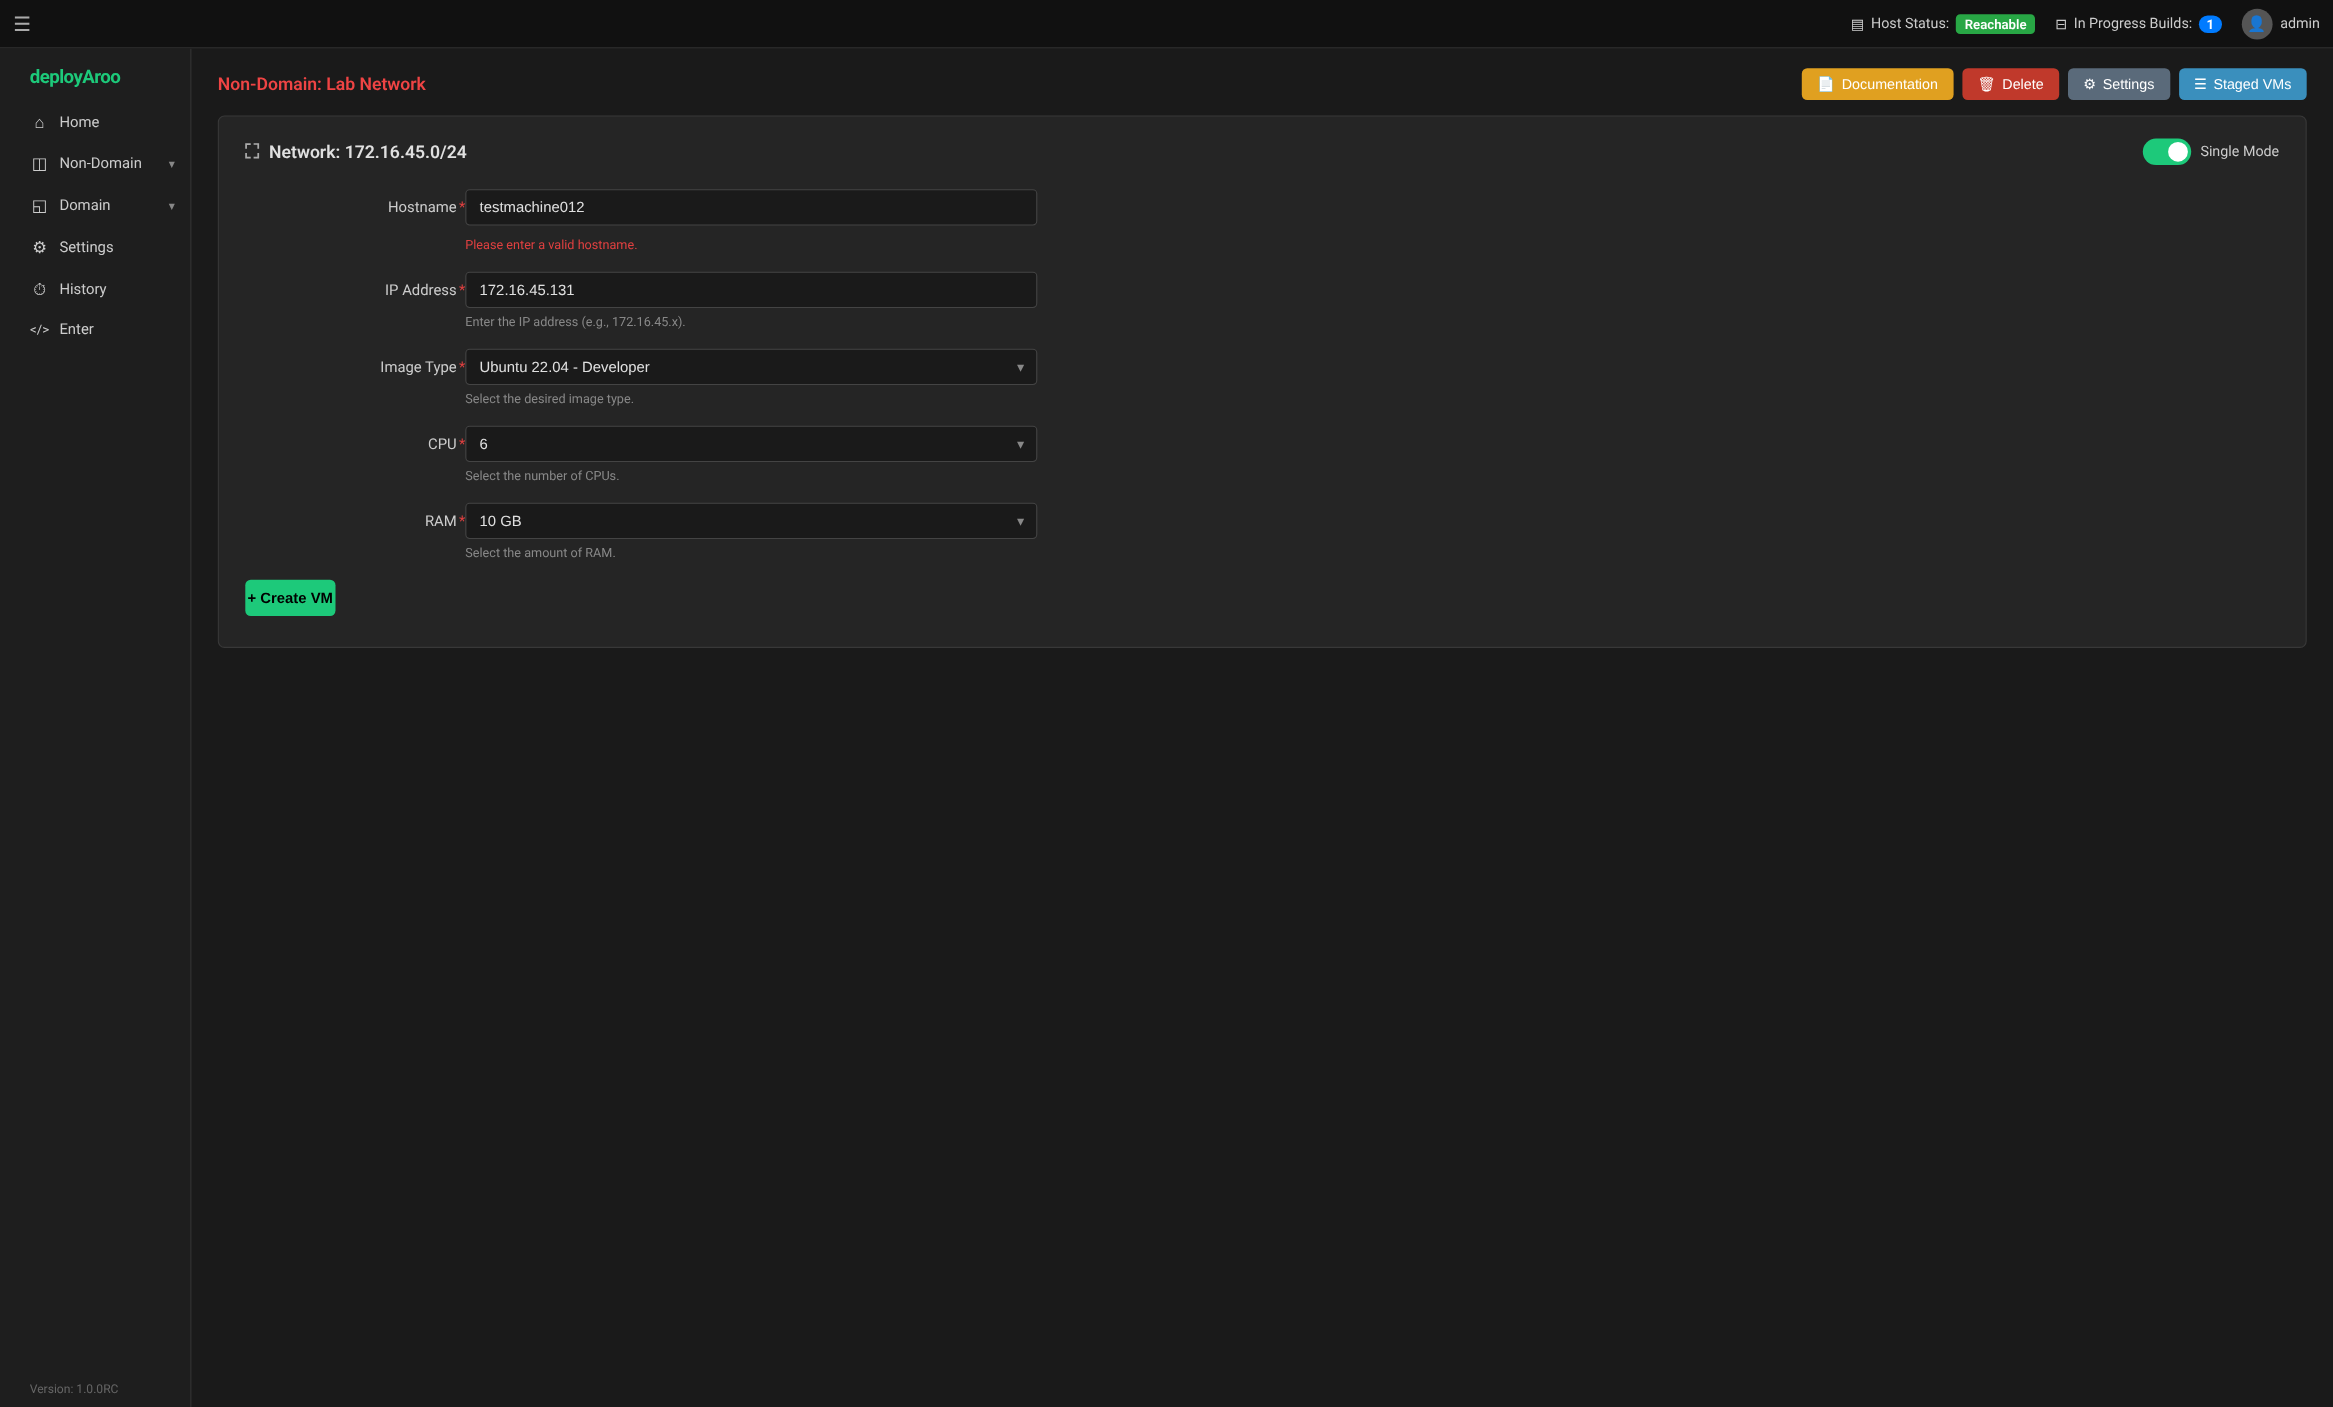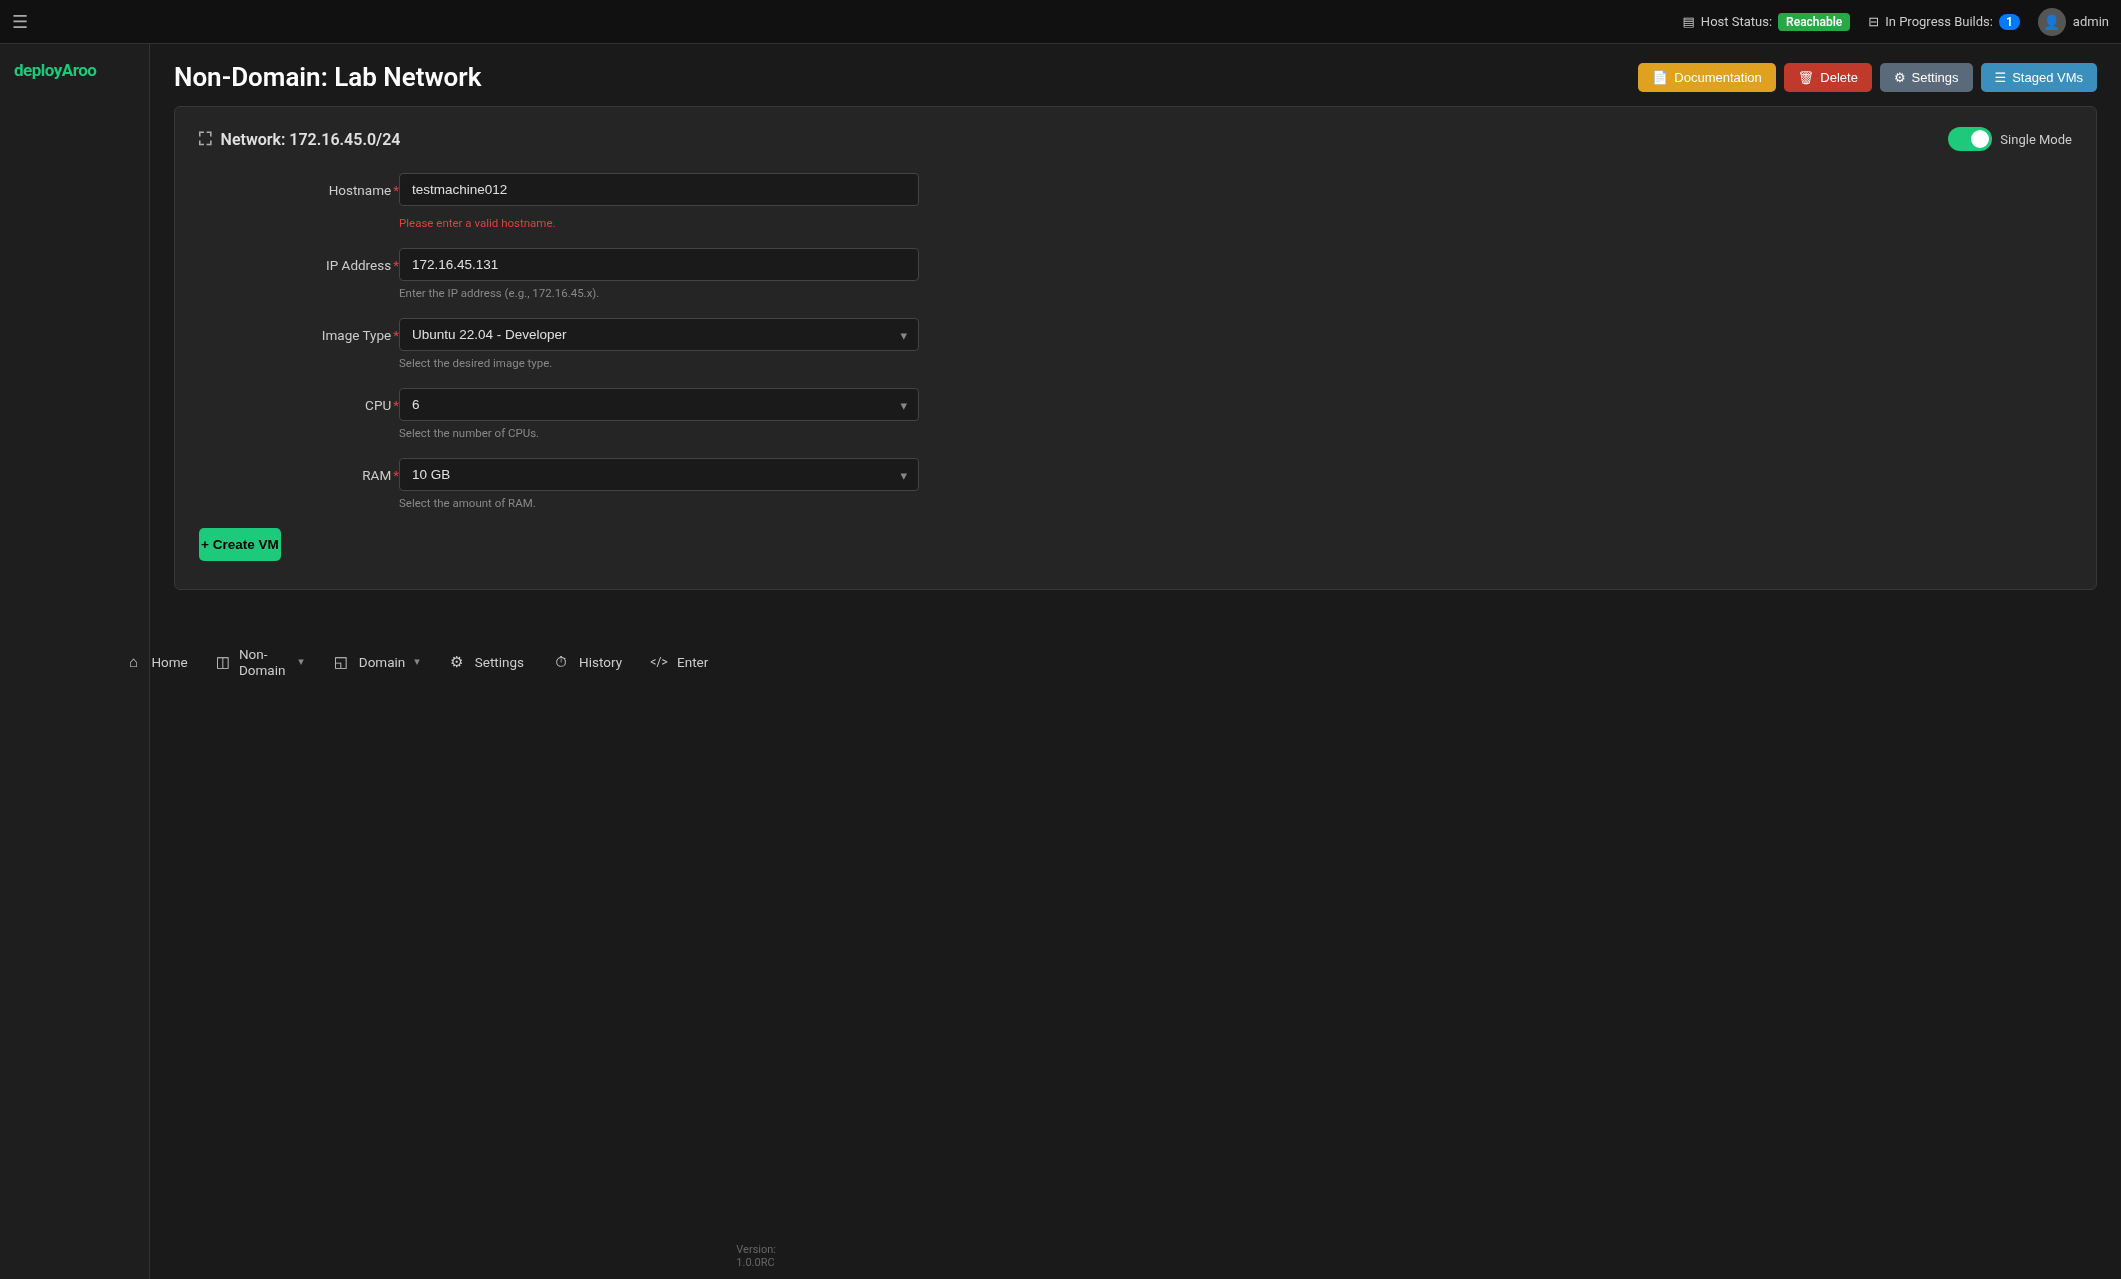--- a/index.html
+++ b/index.html
@@ -89,26 +89,27 @@
 
     
     .main-layout {
       display: flex;
       flex: 1;
       overflow: hidden;
     }
 
     
     .sidebar {
-      width: 150px;
+      width: 174px;
       background: #1e1e1e;
       border-right: 1px solid #333;
       display: flex;
-      flex-direction: row;
+      flex-direction: column;
       flex-shrink: 0;
+      padding-left: 13px;
     }
     .logo {
       padding: 16px 14px 12px;
       font-size: 17px;
       font-weight: 700;
       color: #fff;
       letter-spacing: -0.5px;
     }
     .logo span { color: #1dc97a; }
     .nav-item {
@@ -147,23 +148,23 @@
     }
 
     
     .page-header {
       display: flex;
       align-items: center;
       justify-content: space-between;
       padding: 18px 24px 14px;
     }
     .page-title {
-      font-size: 26px;
+      font-size: 16px;
       font-weight: 600;
-      color: #ffffff;
+      color: #ef4444;
     }
     .page-actions {
       display: flex;
       gap: 8px;
     }
     .btn {
       display: flex;
       align-items: center;
       gap: 6px;
       padding: 7px 14px;

